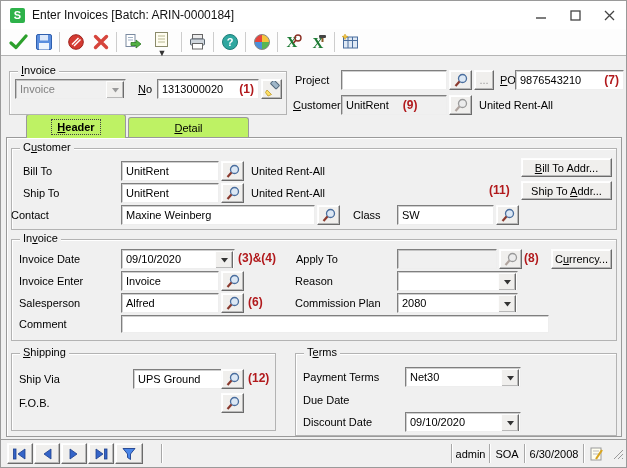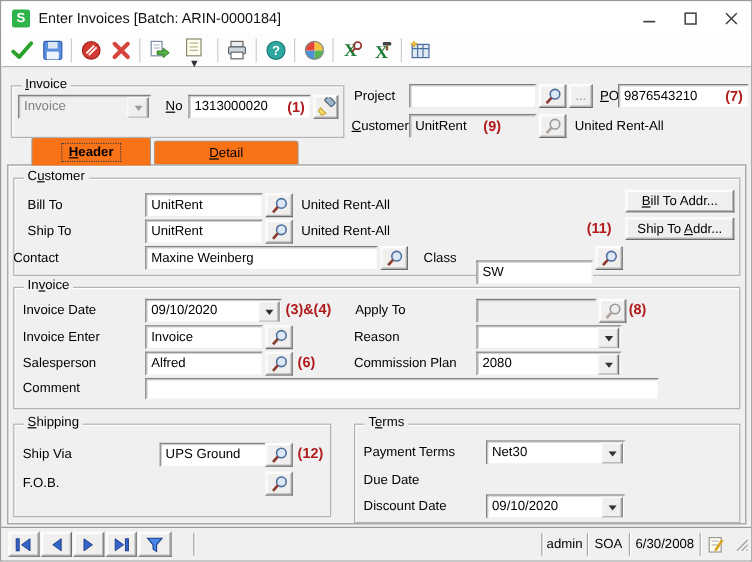--- a/index.html
+++ b/index.html
@@ -37,21 +37,21 @@
        border:1px solid;border-color:#fdfdfd #6b6b6b #6b6b6b #fdfdfd;
        box-shadow:inset -1px -1px 0 #b8b8b8;display:grid;place-items:center;}
   .ann{position:absolute;color:#b1191c;font-weight:bold;font-size:12px;white-space:nowrap;}
   .ann-in{color:#b1191c;font-weight:bold;font-size:12px;}
   .grp{position:absolute;border:1px solid #b3b3b3;box-shadow:inset 1px 1px 0 #fff;z-index:3;}
   .grp .legend{position:absolute;top:-8px;left:8px;background:#f0f0f0;padding:0 3px;}
   u{text-decoration:underline;}
   
   .tabpanel{position:absolute;left:5px;top:136px;width:616px;height:300px;background:#f0f0f0;
             border:1px solid #9a9a9a;box-sizing:border-box;box-shadow:inset 1px 1px 0 #fff;z-index:1;}
-  .tab{position:absolute;box-sizing:border-box;background:#f97316;border:1px solid #9a9a9a;border-bottom:none;
+  .tab{position:absolute;box-sizing:border-box;background:#bef264;border:1px solid #9a9a9a;border-bottom:none;
        border-radius:3px 3px 0 0;display:flex;align-items:center;justify-content:center;z-index:0;}
   .tab.active{z-index:2;font-weight:bold;}
   .tab.active .focusbox{outline:1px dotted #444;padding:1px 5px;}
   
   .statusbar{position:absolute;left:0;right:0;bottom:0;height:27px;background:#f0f0f0;border-top:1px solid #9a9a9a;}
   .navbtn{width:26px;height:21px;}
   .sdiv{position:absolute;width:1px;top:4px;height:19px;background:#a8a8a8;box-shadow:1px 0 0 #fff;}
   .scell{position:absolute;top:4px;height:19px;display:flex;align-items:center;justify-content:center;}
 </style>
 </head>
@@ -276,21 +276,21 @@
   <div class="fld" style="left:120px;top:204px;width:194px;z-index:4;">
       <span>Maxine Weinberg</span>
     </div>
   <div class="btn lookup" style="left:316px;top:204px;z-index:4;">
     <svg width="16" height="15">
         <circle cx="9.5" cy="5.5" r="4" fill="#dce8f5" stroke="#4a6e9e" stroke-width="1.3"></circle>
         <line x1="6.5" y1="8.5" x2="2.5" y2="13" stroke="#8b3a2e" stroke-width="2.2"></line>
       </svg>
   </div>
   <span class="lbl" style="left:352px;top:208px;z-index:4;">Class</span>
-  <div class="fld" style="left:396px;top:216px;width:97px;z-index:4;">
+  <div class="fld" style="left:396px;top:204px;width:97px;z-index:4;">
       <span>SW</span>
     </div>
   <div class="btn lookup" style="left:495px;top:204px;z-index:4;">
     <svg width="16" height="15">
         <circle cx="9.5" cy="5.5" r="4" fill="#dce8f5" stroke="#4a6e9e" stroke-width="1.3"></circle>
         <line x1="6.5" y1="8.5" x2="2.5" y2="13" stroke="#8b3a2e" stroke-width="2.2"></line>
       </svg>
   </div>
 
   <div class="grp" style="left:10px;top:238px;width:604px;height:100px;">
@@ -310,20 +310,23 @@
   <div class="fld dis" style="left:396px;top:248px;width:100px;z-index:4;">
       <span></span>
     </div>
   <div class="btn lookup" style="left:498px;top:248px;z-index:4;">
     <svg width="16" height="15">
         <circle cx="9.5" cy="5.5" r="4" fill="#ececec" stroke="#9a9a9a" stroke-width="1.3"></circle>
         <line x1="6.5" y1="8.5" x2="2.5" y2="13" stroke="#b0a49e" stroke-width="2.2"></line>
       </svg>
   </div>
   <span class="ann" style="left:523px;top:250px;z-index:4;">(8)</span>
+  <div class="btn" style="left:550px;top:248px;width:61px;height:20px;z-index:4;">
+      <span>C<u>u</u>rrency...</span>
+    </div>
 
   <span class="lbl" style="left:18px;top:274px;z-index:4;">Invoice Enter</span>
   <div class="fld" style="left:120px;top:270px;width:98px;z-index:4;">
       <span>Invoice</span>
     </div>
   <div class="btn lookup" style="left:220px;top:270px;z-index:4;">
     <svg width="16" height="15">
         <circle cx="9.5" cy="5.5" r="4" fill="#dce8f5" stroke="#4a6e9e" stroke-width="1.3"></circle>
         <line x1="6.5" y1="8.5" x2="2.5" y2="13" stroke="#8b3a2e" stroke-width="2.2"></line>
       </svg>

